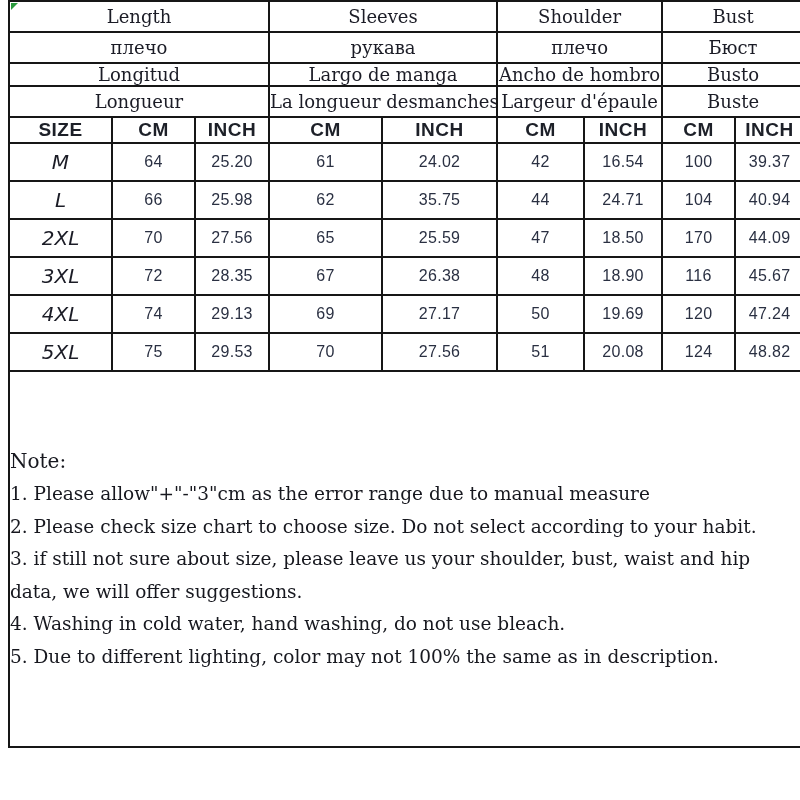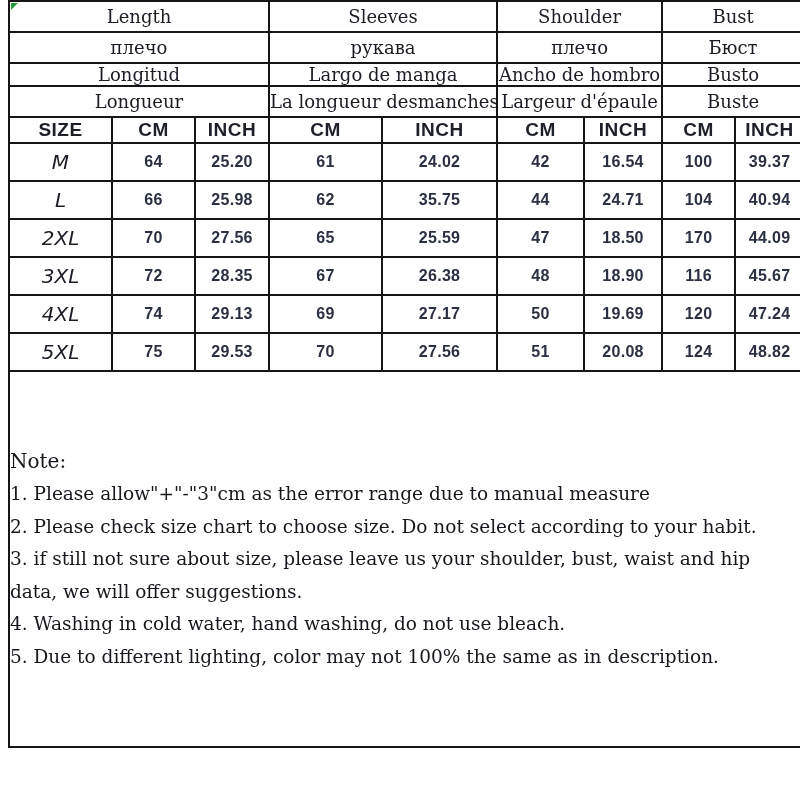--- a/index.html
+++ b/index.html
@@ -50,21 +50,21 @@
   }
   .size-label {
     font-family: "DejaVu Sans", sans-serif;
     font-style: italic;
     font-size: 20px;
     color: #1b1c26;
   }
   .num {
     font-family: "Liberation Sans", sans-serif;
     font-size: 16px;
-    font-weight: 700;
+    font-weight: 400;
     color: #2a3042;
     letter-spacing: 0.3px;
   }
   .corner-marker {
     position: absolute;
     top: 1px;
     left: 1px;
     width: 0;
     height: 0;
     border-top: 7px solid #2a9a3d;

